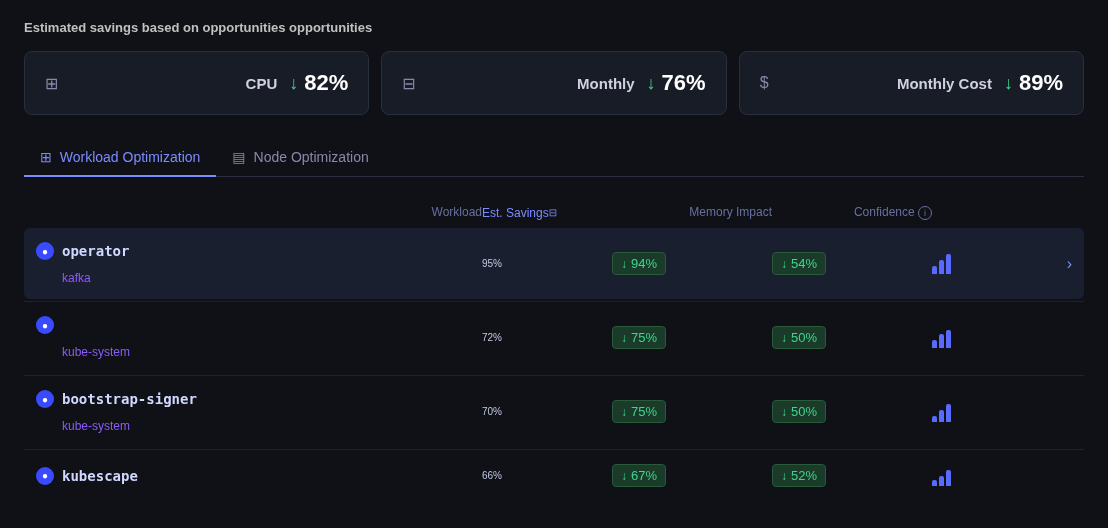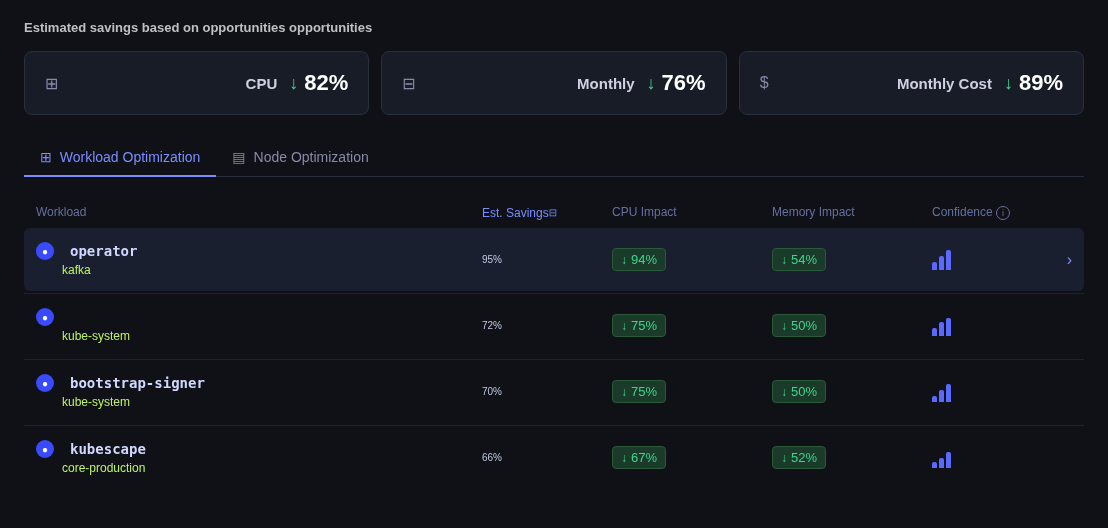--- a/index.html
+++ b/index.html
@@ -91,20 +91,21 @@
     .tab-icon {
       font-size: 14px;
     }
 
     .table-header {
       display: grid;
       grid-template-columns: 1fr 130px 160px 160px 140px;
       padding: 8px 12px;
       font-size: 12px;
       color: #6670a0;
+      text-align: right;
     }
 
     .col-est-savings {
       display: flex;
       align-items: center;
       gap: 0;
       color: #7b8cff;
       cursor: pointer;
     }
 
@@ -162,27 +163,27 @@
       font-size: 10px;
       color: white;
       flex-shrink: 0;
     }
 
     .workload-name {
       font-size: 14px;
       font-weight: 600;
       color: #d0d8ff;
       font-family: monospace;
-      margin-left: 8px;
     }
 
     .workload-ns {
       font-size: 12px;
-      color: #bef264;
+      color: #8b5cf6;
       padding-left: 26px;
+      margin-top: 8px;
     }
 
     .est-savings-val {
       font-size: 10px;
       color: #c0c8e0;
     }
 
     .impact-badge {
       display: inline-flex;
       align-items: center;
@@ -275,21 +276,20 @@
     <span>Node Optimization</span>
   </div>
 </div>
 
 <div class="table-header">
   <span>Workload</span>
   <span class="col-est-savings">
     <span>Est. Savings</span>
     <span class="filter-icon">⊟</span>
   </span>
-  <span>CPU Impact</span>
   <span>Memory Impact</span>
   <span>
     <span>Confidence</span>
     <span class="info-icon">i</span>
   </span>
 </div>
 
 <div id="table-body">
     <div class="table-row" style="margin-bottom: 2px;">
     <div class="workload-cell">
@@ -382,21 +382,20 @@
 
     </div>
   </div>
     <div class="divider"></div>
     <div class="table-row">
     <div class="workload-cell">
       <div class="workload-name-row">
         <div class="workload-icon">●</div>
         <span class="workload-name">kubescape</span>
       </div>
-      <span class="workload-ns">core-production</span>
     </div>
     <div class="est-savings-val">66%</div>
     <div>
       <span class="impact-badge">
         <span class="down-arrow">↓</span>
         <span>67%</span>
       </span>
     </div>
     <div>
       <span class="impact-badge">

